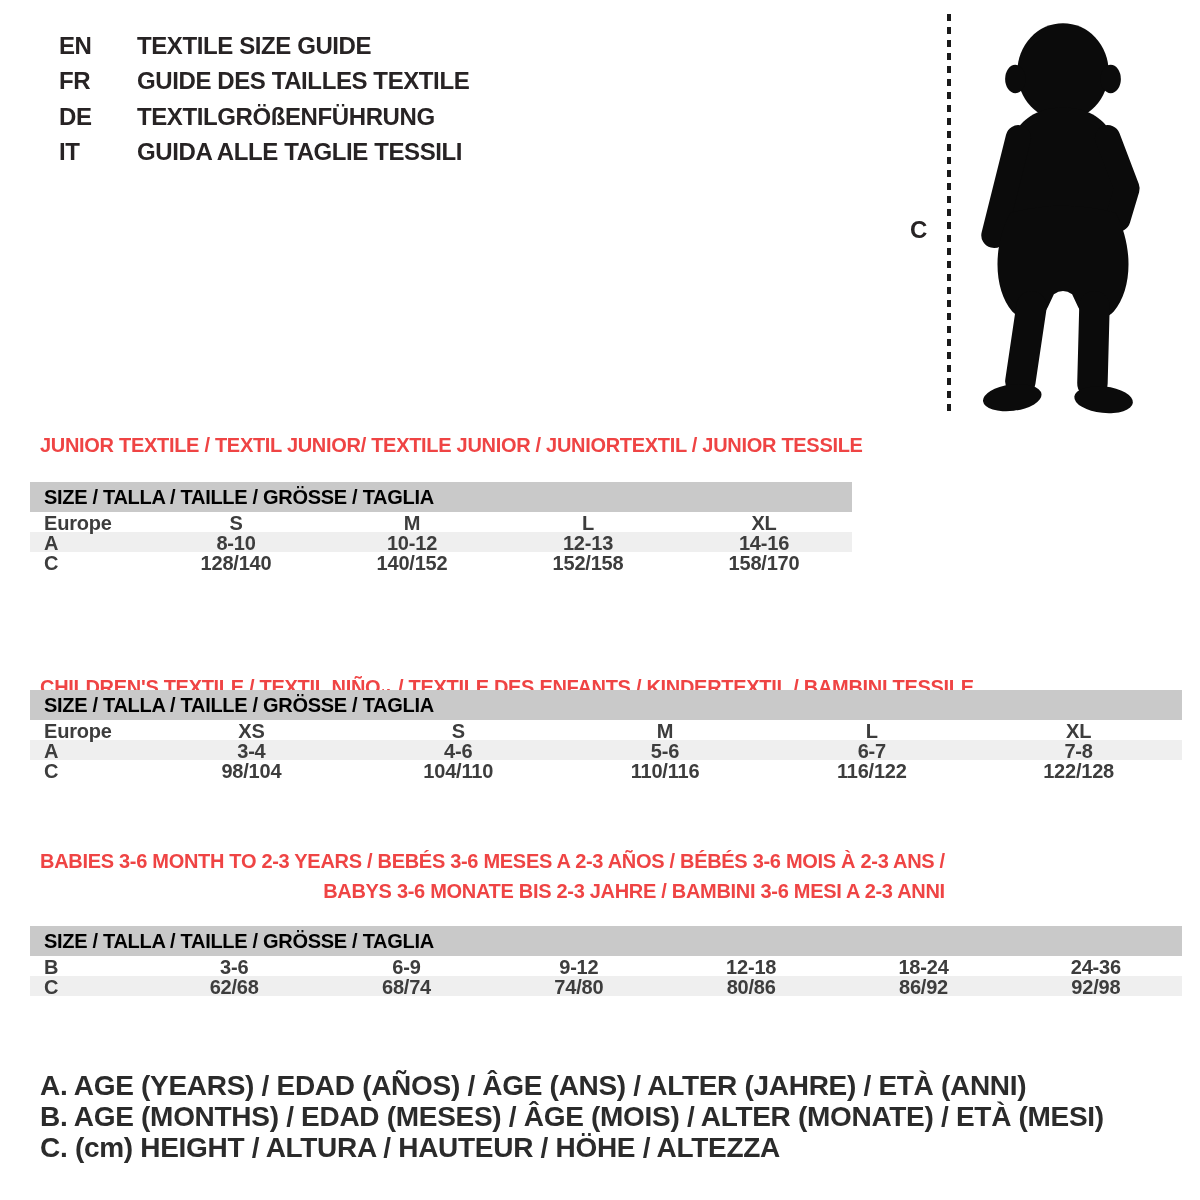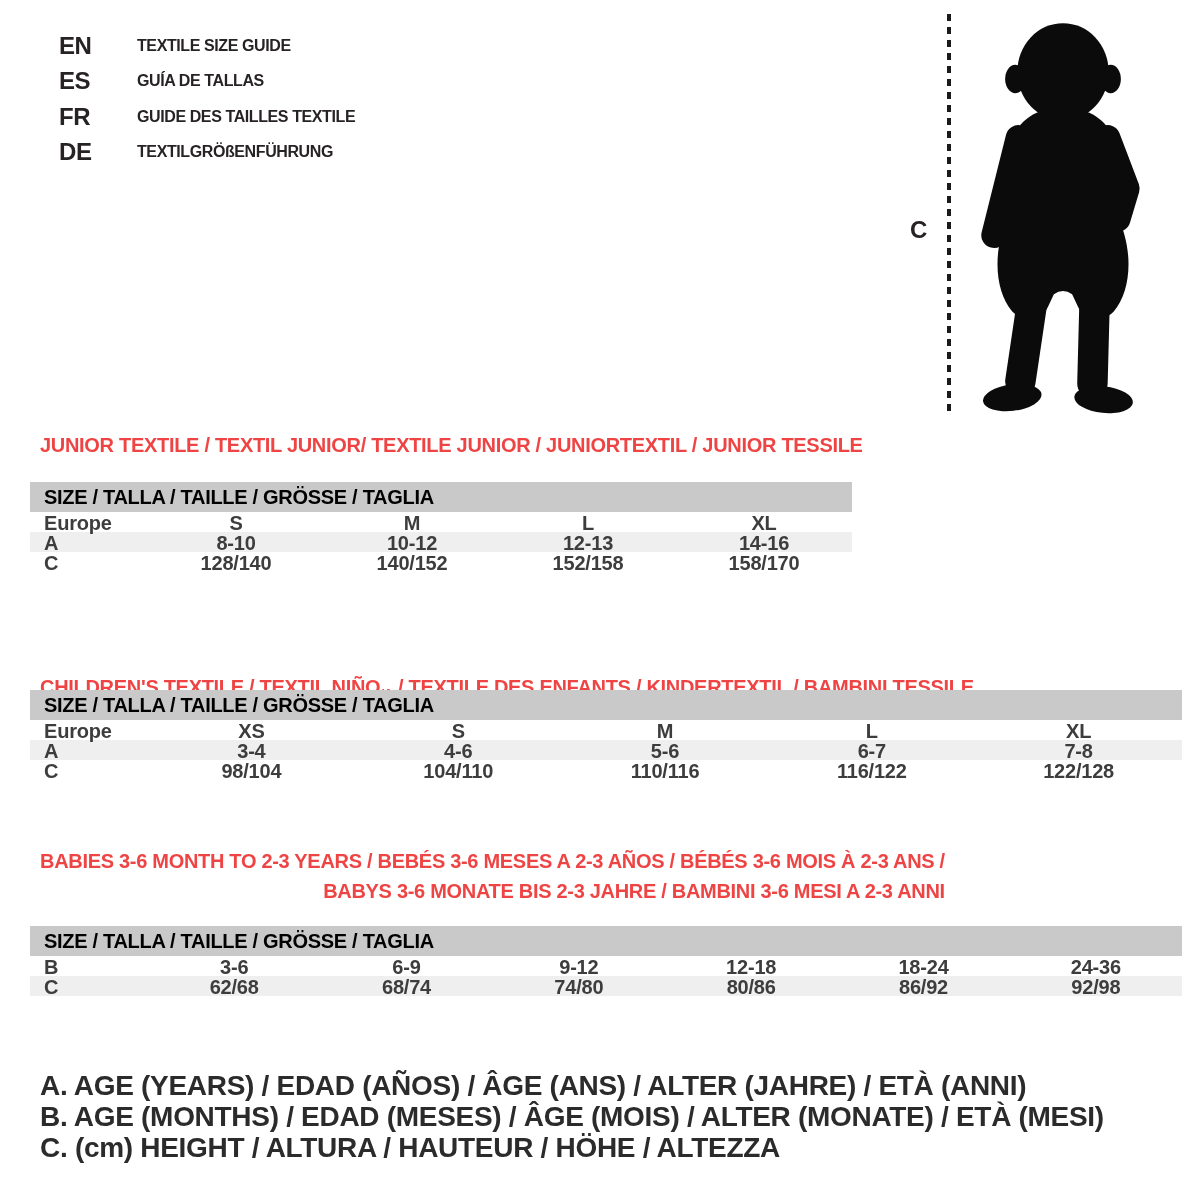--- a/index.html
+++ b/index.html
@@ -4,21 +4,21 @@
 <style>
   html,body{margin:0;padding:0;background:#ffffff;}
   .page{
     position:relative;width:1200px;height:1200px;background:#ffffff;overflow:hidden;
     font-family:"Liberation Sans","DejaVu Sans",sans-serif;color:#272324;
   }
   
   .lang-list{position:absolute;left:40px;top:28px;}
   .lang-row{display:flex;height:35.5px;align-items:center;}
   .lang-code{width:78px;font-size:24px;font-weight:700;letter-spacing:-0.4px;margin-left:19px;}
-  .lang-title{font-size:16px;font-weight:700;letter-spacing:-0.4px;}
+  .lang-title{font-size:24px;font-weight:700;letter-spacing:-0.4px;}
   
   .measure-line{
     position:absolute;left:947px;top:14px;width:4px;height:402px;
     background:repeating-linear-gradient(to bottom,#1a1a1a 0 7px,transparent 7px 13px);
   }
   .measure-label{position:absolute;left:910px;top:216px;font-size:24px;font-weight:700;}
   .baby-svg{position:absolute;left:960px;top:14px;width:206px;height:406px;}
   
   .sec-title{position:absolute;left:40px;font-size:20px;font-weight:700;letter-spacing:-0.3px;color:#ef4444;white-space:nowrap;}
   .sec-title .sub{font-size:13px;vertical-align:-4px;}
@@ -43,30 +43,30 @@
 <body>
 
 <div class="page">
 
   <div class="lang-list">
     <div class="lang-row">
       <span class="lang-code">EN</span>
       <span class="lang-title">TEXTILE SIZE GUIDE</span>
     </div>
     <div class="lang-row">
-      <span class="lang-code">ES</span>
-      <span class="lang-title">GUÍA DE TALLAS</span>
-    </div>
-    <div class="lang-row">
       <span class="lang-code">FR</span>
       <span class="lang-title">GUIDE DES TAILLES TEXTILE</span>
     </div>
     <div class="lang-row">
       <span class="lang-code">DE</span>
       <span class="lang-title">TEXTILGRÖßENFÜHRUNG</span>
+    </div>
+    <div class="lang-row">
+      <span class="lang-code">IT</span>
+      <span class="lang-title">GUIDA ALLE TAGLIE TESSILI</span>
     </div>
   </div>
 
   <div class="measure-line"></div>
   <div class="measure-label">C</div>
   <svg class="baby-svg" viewBox="0 0 200 400" aria-hidden="true">
     <g fill="#0b0b0b" stroke="none">
       <ellipse cx="100" cy="57" rx="45" ry="48"></ellipse>
       <ellipse cx="53" cy="64" rx="10" ry="14"></ellipse>
       <ellipse cx="147" cy="64" rx="10" ry="14"></ellipse>

